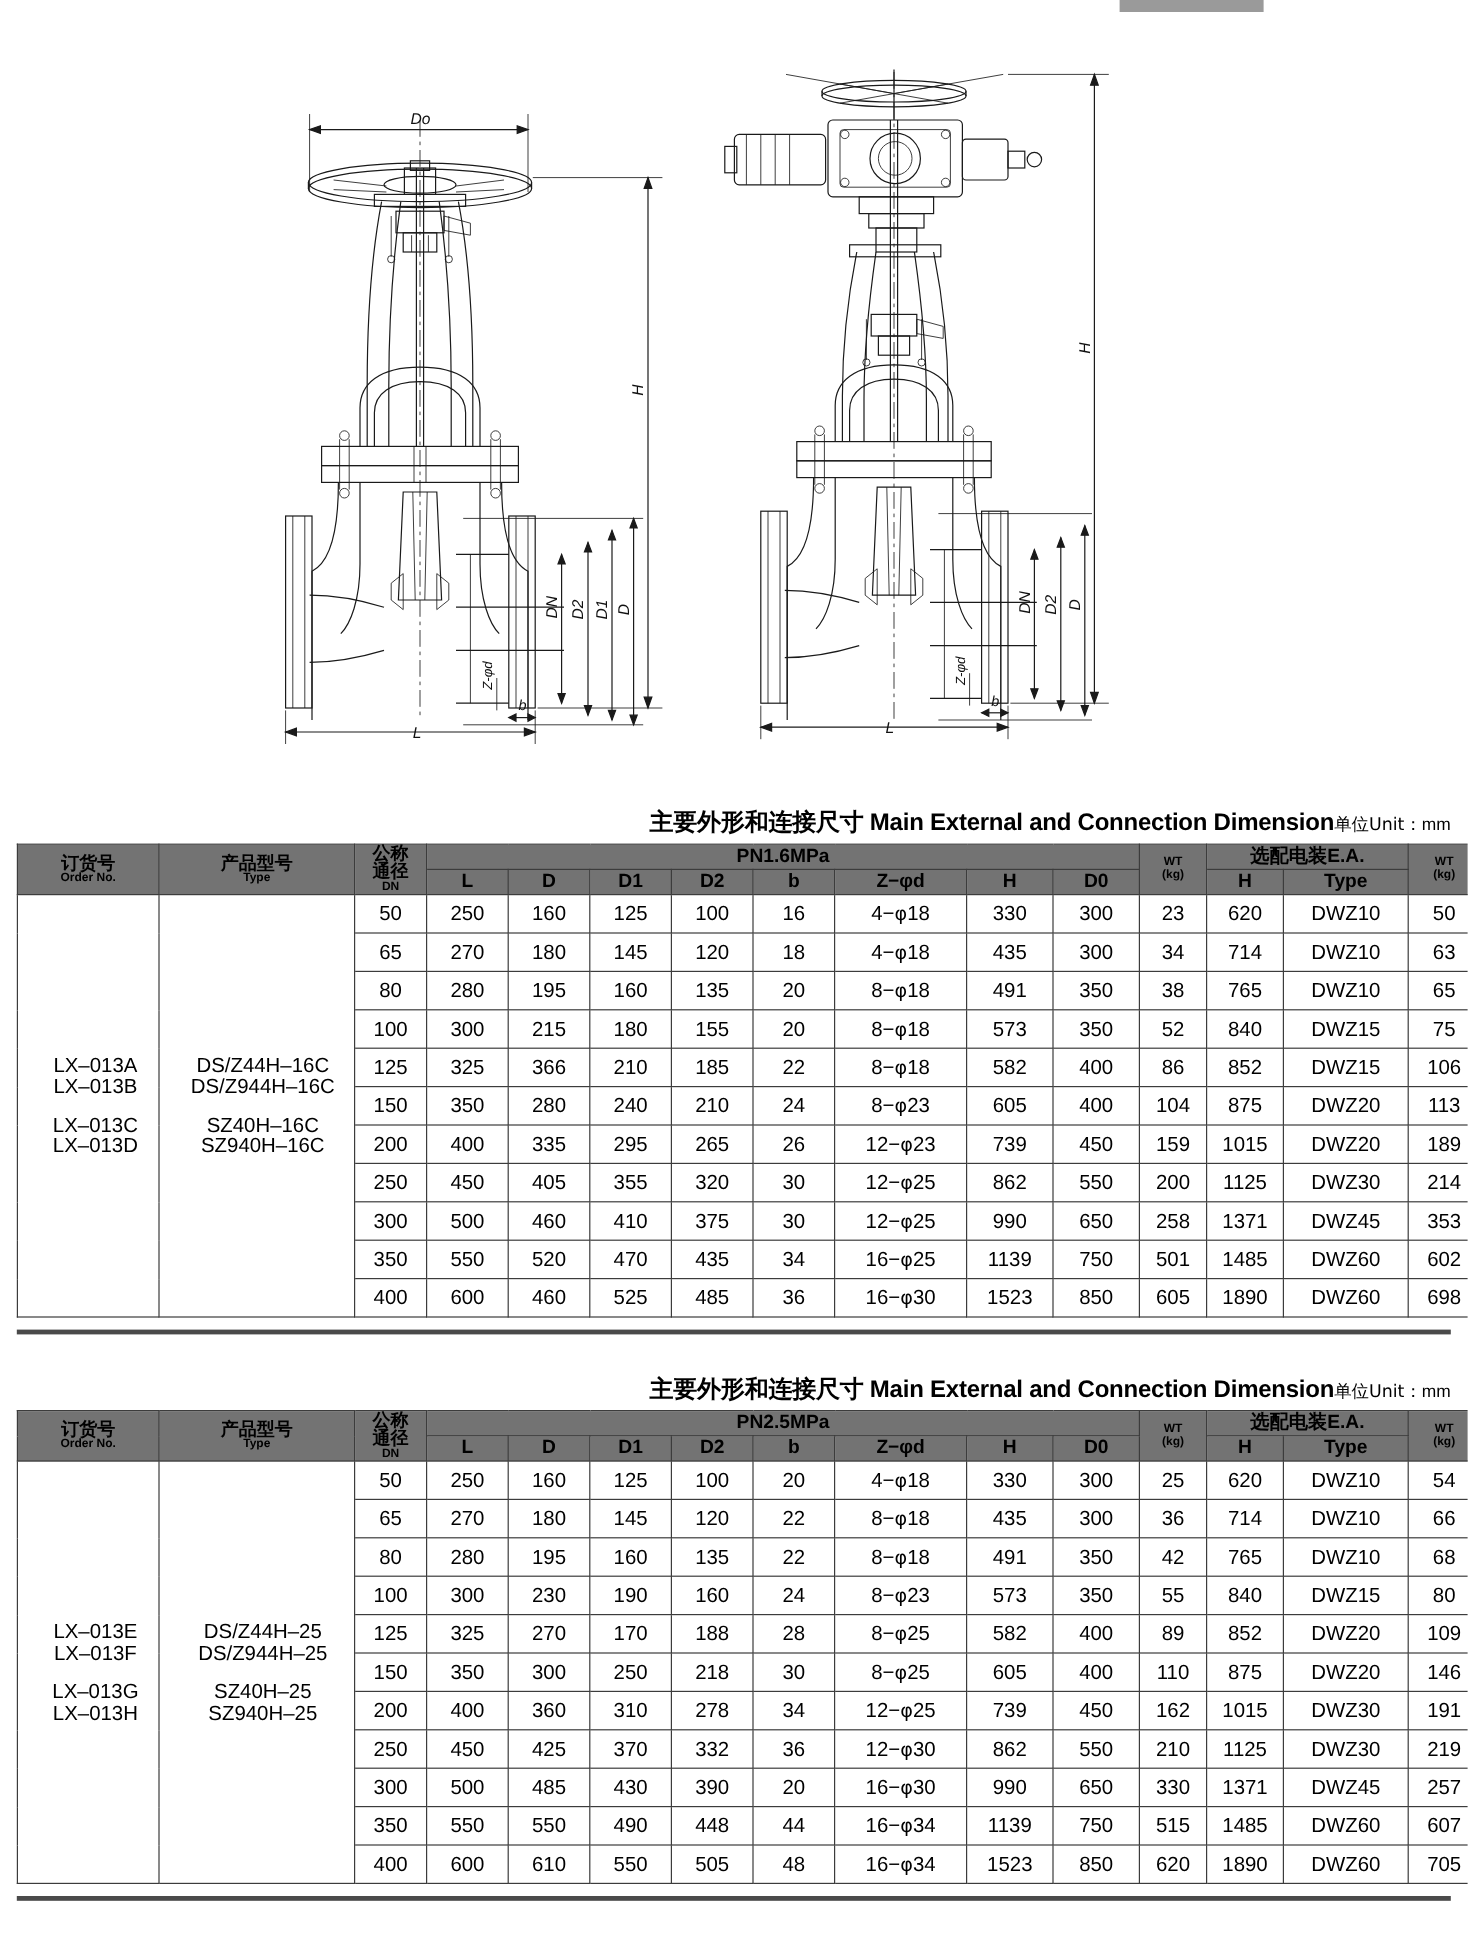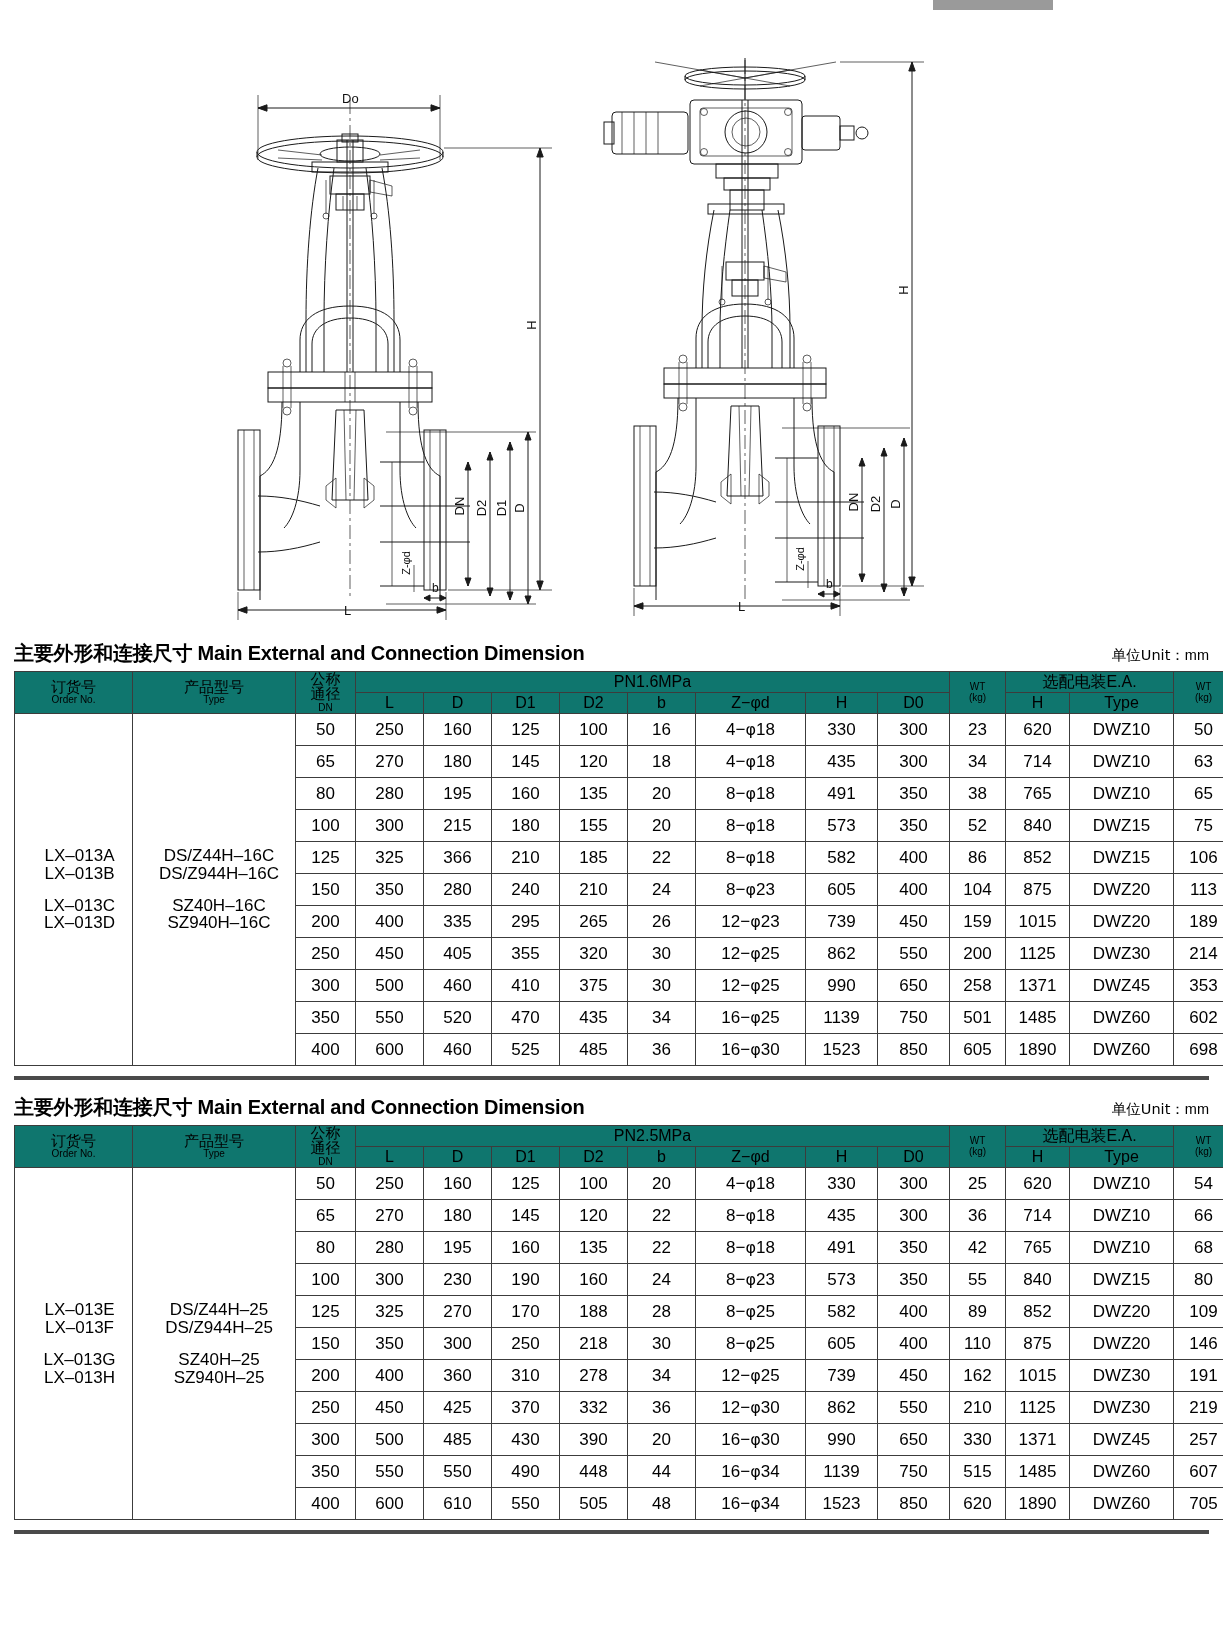--- a/index.html
+++ b/index.html
@@ -22,32 +22,34 @@
     top: 0; right: 170px;
     width: 120px; height: 10px;
     background: #9a9a9a;
   }
 
   
   .drawings {
     position: relative;
     width: 1223px;
     height: 640px;
+    font-style: italic;
   }
   .drawings svg { display: block; }
 
   
   .section {
     padding: 0 14px;
   }
   .sec-head {
     display: flex;
     align-items: flex-end;
-    justify-content: space-between;
+    justify-content: flex-end;
     margin-bottom: 4px;
+    margin-top: 32px;
   }
   .sec-title {
     font-size: 20px;
     font-weight: bold;
     letter-spacing: -0.2px;
     white-space: nowrap;
   }
   .sec-title .cn { font-family: "DejaVu Sans", sans-serif; }
   .sec-unit {
     font-size: 14.5px;
@@ -65,22 +67,22 @@
     font-size: 16.5px;
   }
   table.dim th, table.dim td {
     border: 1px solid #3c3c3c;
     text-align: center;
     vertical-align: middle;
     padding: 0;
     line-height: 1.05;
   }
   table.dim thead th {
-    background: #0f766e;
-    font-weight: normal;
+    background: #737373;
+    font-weight: bold;
     font-size: 16px;
   }
   table.dim thead th .cn {
     font-family: "DejaVu Sans", sans-serif;
     font-size: 15px;
     display: block;
     line-height: 1.02;
   }
   table.dim thead th .en {
     display: block;

